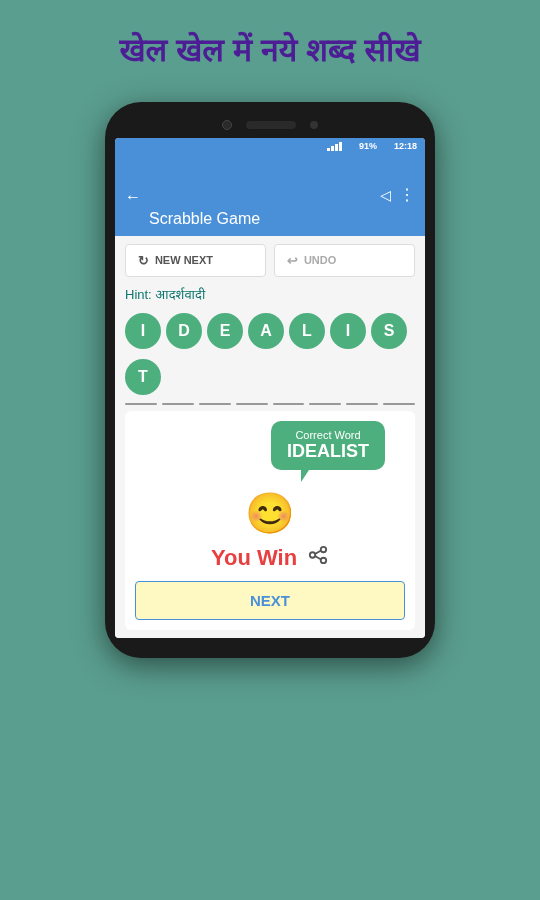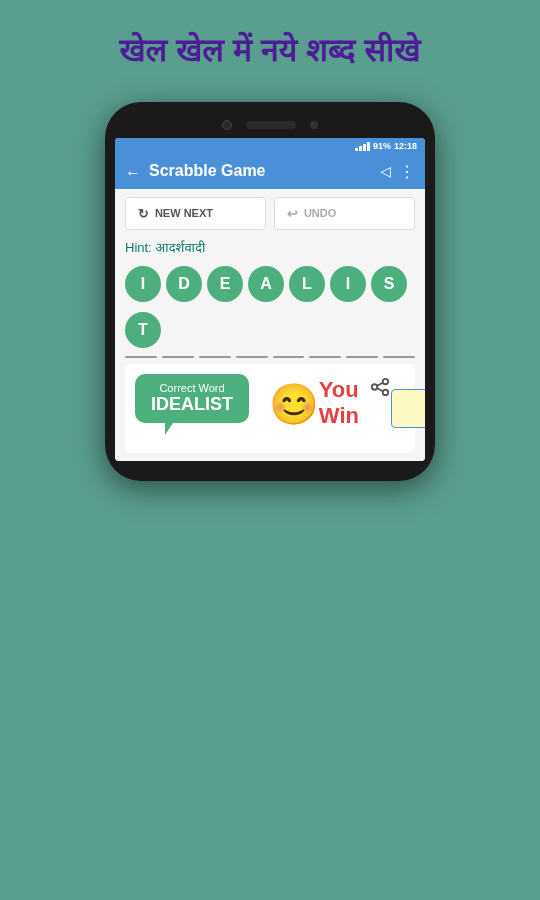--- a/index.html
+++ b/index.html
@@ -79,21 +79,21 @@
       display: flex;
       justify-content: flex-end;
       align-items: center;
       padding: 3px 8px;
       gap: 4px;
     }
 
     .status-icons {
       display: flex;
       align-items: flex-end;
-      gap: 3px;
+      gap: 17px;
     }
 
     .signal-bars {
       display: flex;
       align-items: flex-end;
       gap: 1px;
     }
 
     .signal-bar {
       background: white;
@@ -111,22 +111,23 @@
       background: #4a90d9;
       display: flex;
       align-items: center;
       padding: 8px 10px;
       gap: 8px;
     }
 
     .app-bar-title {
       color: white;
       font-size: 16px;
-      font-weight: 700;
+      font-weight: 400;
       flex: 1;
+      margin-top: 48px;
     }
 
     .app-bar-icon {
       color: white;
       font-size: 16px;
       cursor: pointer;
     }
 
     
     .content {
@@ -217,21 +218,21 @@
       background: #999;
       border-radius: 1px;
     }
 
     
     .win-area {
       background: white;
       border-radius: 6px;
       padding: 10px;
       display: flex;
-      flex-direction: row;
+      flex-direction: column;
       align-items: center;
       position: relative;
       margin-top: 4px;
     }
 
     .correct-word-bubble {
       background: #4caf7d;
       border-radius: 10px;
       padding: 8px 16px;
       text-align: center;

